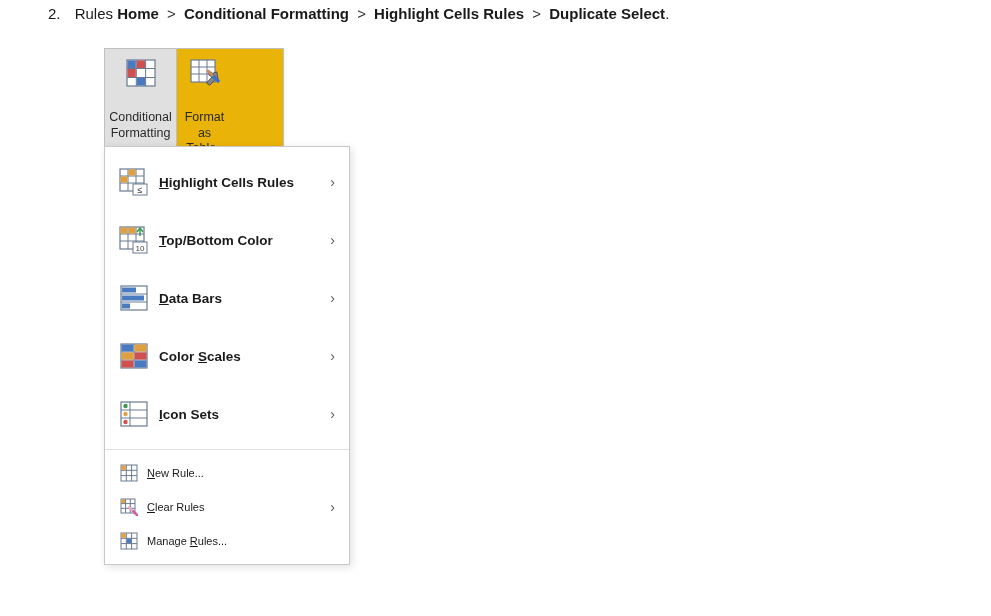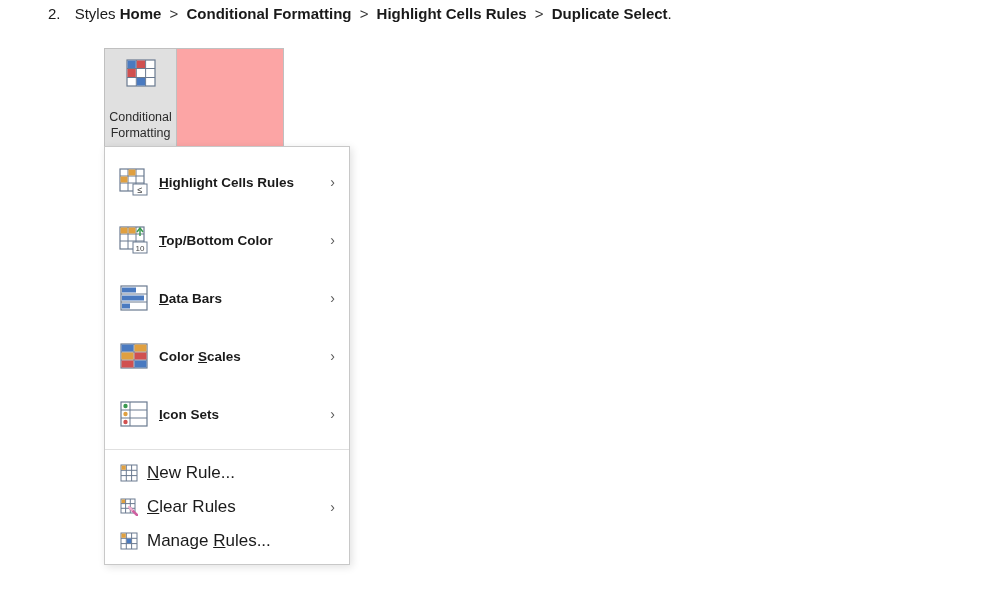--- a/index.html
+++ b/index.html
@@ -30,21 +30,21 @@
     }
     .ribbon-container {
       position: absolute;
       top: 48px;
       left: 104px;
       width: 180px;
     }
     .ribbon-group {
       display: flex;
       border: 1px solid #c0c0c0;
-      background: #fca5a5;
+      background: #eab308;
       height: 116px;
     }
     .ribbon-btn {
       display: flex;
       flex-direction: column;
       align-items: center;
       justify-content: space-between;
       padding: 6px 4px 6px 4px;
       font-size: 12.5px;
       color: #2a2a2a;
@@ -102,21 +102,21 @@
       width: 20px;
       height: 20px;
       margin-right: 8px;
     }
     .menu-item .mi-label {
       font-size: 13.5px;
       font-weight: 700;
       color: #1a1a1a;
     }
     .menu-item.small .mi-label {
-      font-size: 17px;
+      font-size: 11px;
       font-weight: 400;
     }
     .menu-item .mi-label .ul {
       text-decoration: underline;
     }
     .menu-item .chevron {
       position: absolute;
       right: 14px;
       top: 50%;
       transform: translateY(-50%);
@@ -128,21 +128,21 @@
       border-top: 1px solid #e0e0e0;
       margin: 6px 0;
     }
     svg { display: block; }
   </style>
 </head>
 <body>
 
 <div class="instruction">
   <span class="num">2.</span>
-  <span>Styles </span>
+  <span>Rules </span>
   <span class="bold">Home</span>
   <span class="gt">&gt;</span>
   <span class="bold">Conditional Formatting</span>
   <span class="gt">&gt;</span>
   <span class="bold">Highlight Cells Rules</span>
   <span class="gt">&gt;</span>
   <span class="bold">Duplicate Select</span><span>.</span>
 </div>
 
 <div class="ribbon-container">
@@ -161,20 +161,40 @@
             <rect x="1.5" y="10" width="8.3" height="8" fill="#d05050"></rect>
             <rect x="10.8" y="19" width="8.3" height="7.5" fill="#4a7ac0"></rect>
           </svg>
         </span>
       </div>
       <div class="label">
         <span>Conditional</span><br>
         <span>Formatting</span><span class="dd-caret">▾</span>
       </div>
     </div>
+    <div class="ribbon-btn" style="width:56px">
+      <div class="icon-wrap">
+        <span>
+          <svg width="30" height="28" viewBox="0 0 30 28">
+            <rect x="1" y="1" width="24" height="22" fill="#fff" stroke="#6a7a90" stroke-width="1.2"></rect>
+            <line x1="1" y1="8" x2="25" y2="8" stroke="#6a7a90"></line>
+            <line x1="1" y1="15" x2="25" y2="15" stroke="#6a7a90"></line>
+            <line x1="9" y1="1" x2="9" y2="23" stroke="#6a7a90"></line>
+            <line x1="17" y1="1" x2="17" y2="23" stroke="#6a7a90"></line>
+            <path d="M22 12 L29 19 L25 19 L24 27 L20 27 L21 19 L17 19 Z" fill="#888" stroke="#444" stroke-width="0.8" transform="rotate(35 23 20)"></path>
+            <path d="M20 14 L28 22" stroke="#3a6fc5" stroke-width="3.5" stroke-linecap="round"></path>
+            <path d="M18 12 L22 16" stroke="#d08850" stroke-width="3" stroke-linecap="round"></path>
+          </svg>
+        </span>
+      </div>
+      <div class="label">
+        <span>Format as</span><br>
+        <span>Table</span><span class="dd-caret">▾</span>
+      </div>
+    </div>
   </div>
 </div>
 
 <div class="dropdown">
   <div class="menu-item">
     <div class="mi-icon">
       <svg width="30" height="28" viewBox="0 0 30 28">
         <rect x="1" y="1" width="24" height="22" fill="#fff" stroke="#6a7a90" stroke-width="1.2"></rect>
         <line x1="1" y1="8" x2="25" y2="8" stroke="#6a7a90"></line>
         <line x1="1" y1="15" x2="25" y2="15" stroke="#6a7a90"></line>

